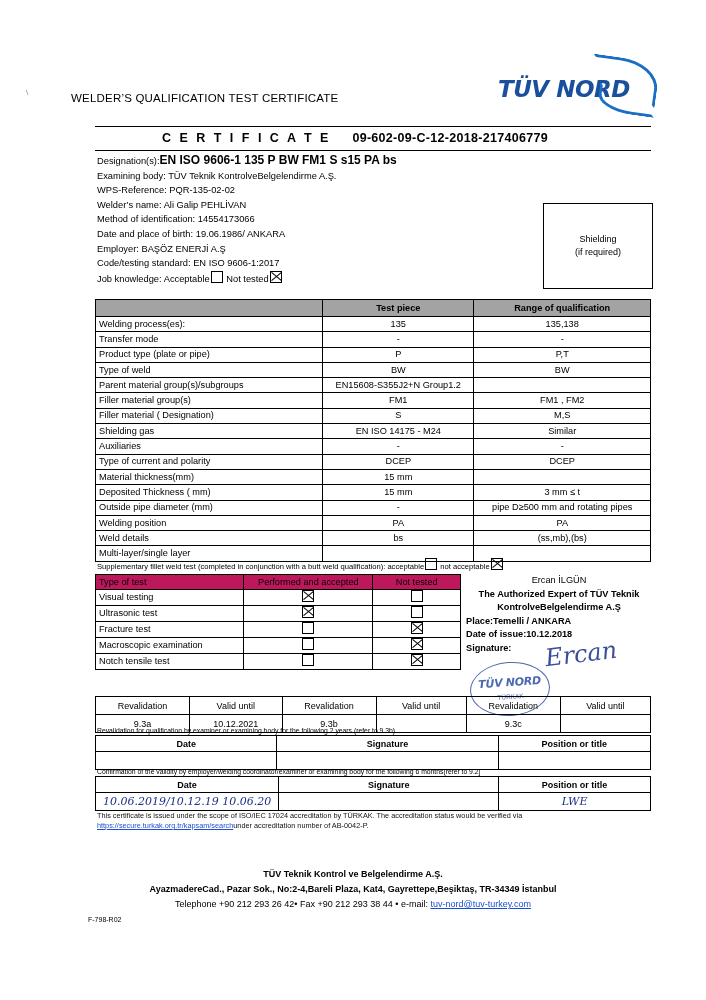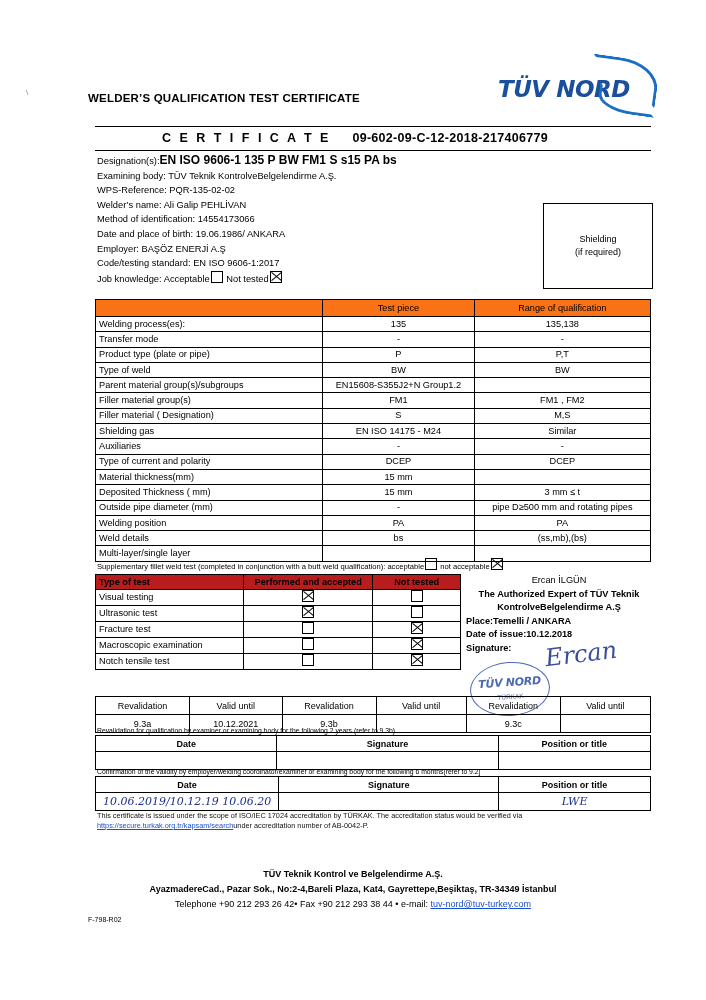--- a/index.html
+++ b/index.html
@@ -18,24 +18,24 @@
   .page {
     position: absolute;
     left: 0; top: 0;
     width: 706px;
     height: 1000px;
     background: #fff;
   }
   
   .doc-title {
     position: absolute;
-    left: 88px;
+    left: 71px;
     top: 92px;
     font-size: 11.5px;
-    font-weight: bold;
+    font-weight: normal;
     letter-spacing: 0.2px;
   }
   .logo {
     position: absolute;
     right: 48px;
     top: 58px;
     width: 160px;
     height: 48px;
   }
   .logo-text {
@@ -155,22 +155,22 @@
     border-collapse: collapse;
     font-size: 9.2px;
   }
   .qtable td, .qtable th {
     border: 1px solid #000;
     padding: 0 3px;
     height: 14.3px;
     line-height: 13px;
   }
   .qtable th {
-    background: #f97316;
-    font-weight: normal;
+    background: #a3a3a3;
+    font-weight: bold;
     text-align: center;
     height: 16px;
   }
   .qtable .c-label { width: 228px; text-align: left; }
   .qtable .c-test  { width: 150px; text-align: center; }
   .qtable .c-range { width: 176px; text-align: center; }
   .nb { border-top: none !important; }
 
   
   .supp {
@@ -189,21 +189,21 @@
     width: 366px;
     border-collapse: collapse;
     font-size: 9.2px;
   }
   .ttable td, .ttable th {
     border: 1px solid #000;
     height: 14px;
     line-height: 13px;
     padding: 0 3px;
   }
-  .ttable th { font-weight: bold; text-align: center; background: #b91c1c; }
+  .ttable th { font-weight: normal; text-align: center; background: #be185d; }
   .ttable .c-t1 { width: 150px; text-align: left; }
   .ttable .c-t2 { width: 130px; text-align: center; }
   .ttable .c-t3 { width: 86px;  text-align: center; }
 
   
   .expert {
     position: absolute;
     left: 466px;
     top: 574px;
     width: 186px;

